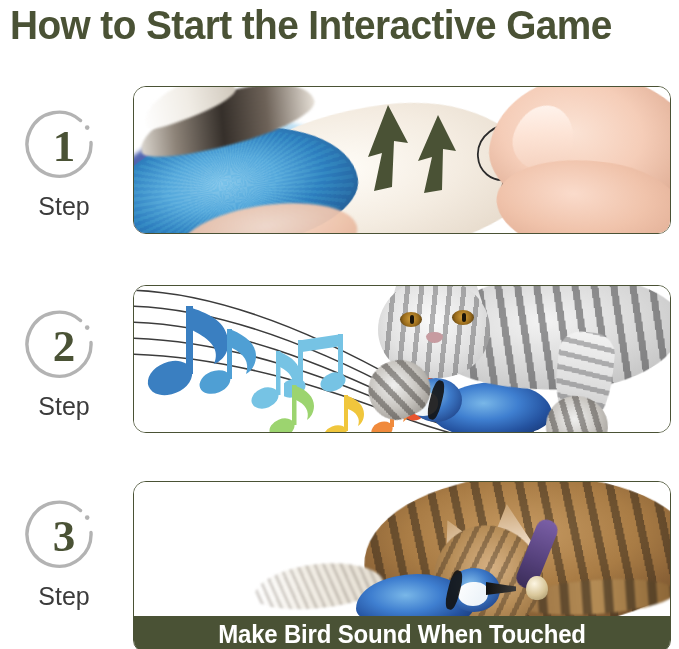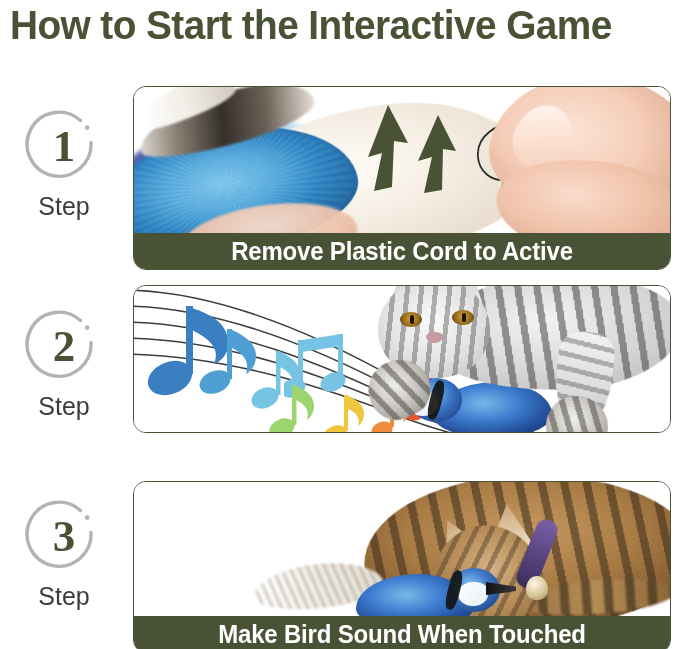--- a/index.html
+++ b/index.html
@@ -414,23 +414,20 @@
       <svg class="pull-tag" style="left:336px; top:30px;" width="96" height="86" viewBox="0 0 96 86">
         <path d="M52 6 C26 4 6 20 8 40 C9 55 22 64 34 63 L30 78 L46 66 C66 68 84 54 84 36 C84 18 70 7 52 6 Z" fill="none" stroke="#2b2b2b" stroke-width="1.8" stroke-linejoin="round"></path>
         <text x="44" y="46" fill="#2b2b2b" font-family="Liberation Sans, sans-serif" font-size="15" font-weight="bold" text-anchor="middle" transform="rotate(28 44 46)">PULL</text>
       </svg>
 
       <div class="finger-main"></div>
       <div class="finger-nail"></div>
       <div class="finger-lower"></div>
       <div class="thumb-bottom"></div>
     </div>
-    <div class="card-caption">
-      <span class="cap-inner">Remove Plastic Cord to Active</span>
-    </div>
   </div>
 
   <div class="step-badge" style="top:308px;">
     <div class="step-ring">
       <svg width="78" height="78" viewBox="0 0 78 78">
         <path d="M55.5 12.5 A32 32 0 1 0 66 34.5" fill="none" stroke="#b3b3b3" stroke-width="3.4" stroke-linecap="round"></path>
         <circle cx="62.2" cy="19.6" r="2.3" fill="#b3b3b3"></circle>
       </svg>
       <div class="step-num">2</div>
     </div>

